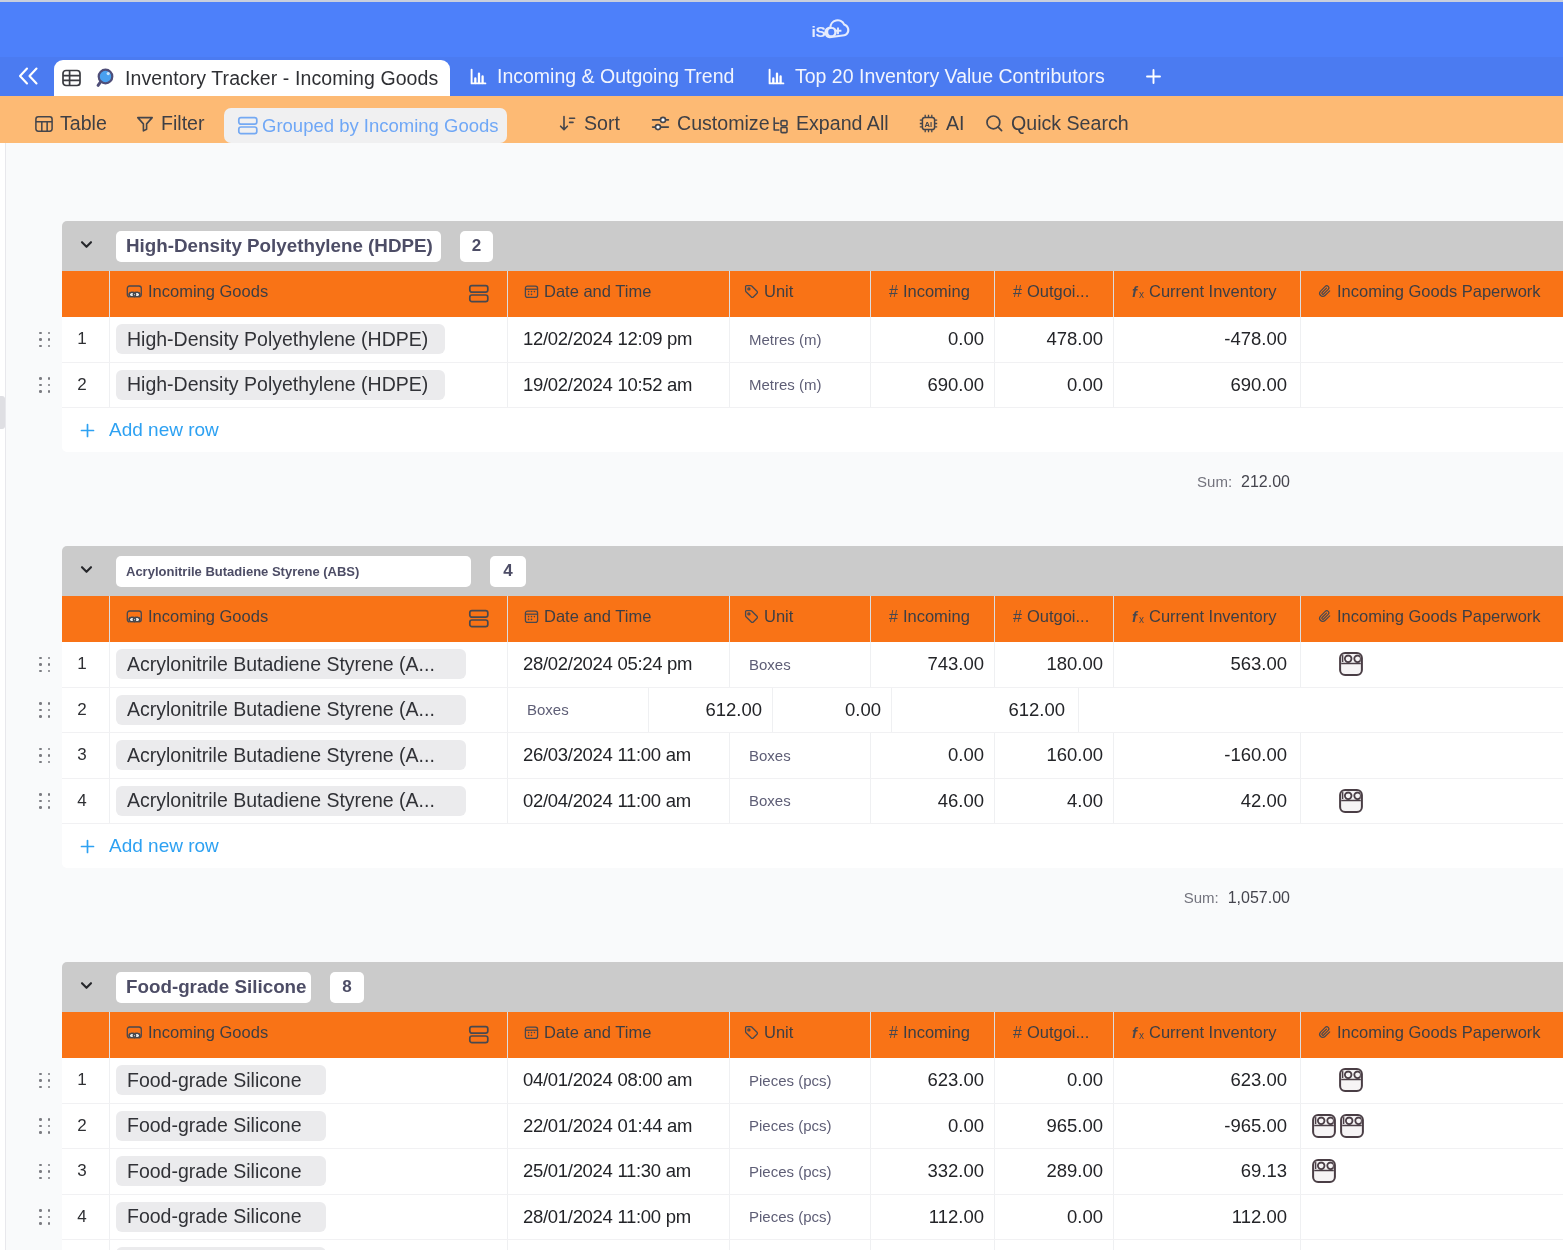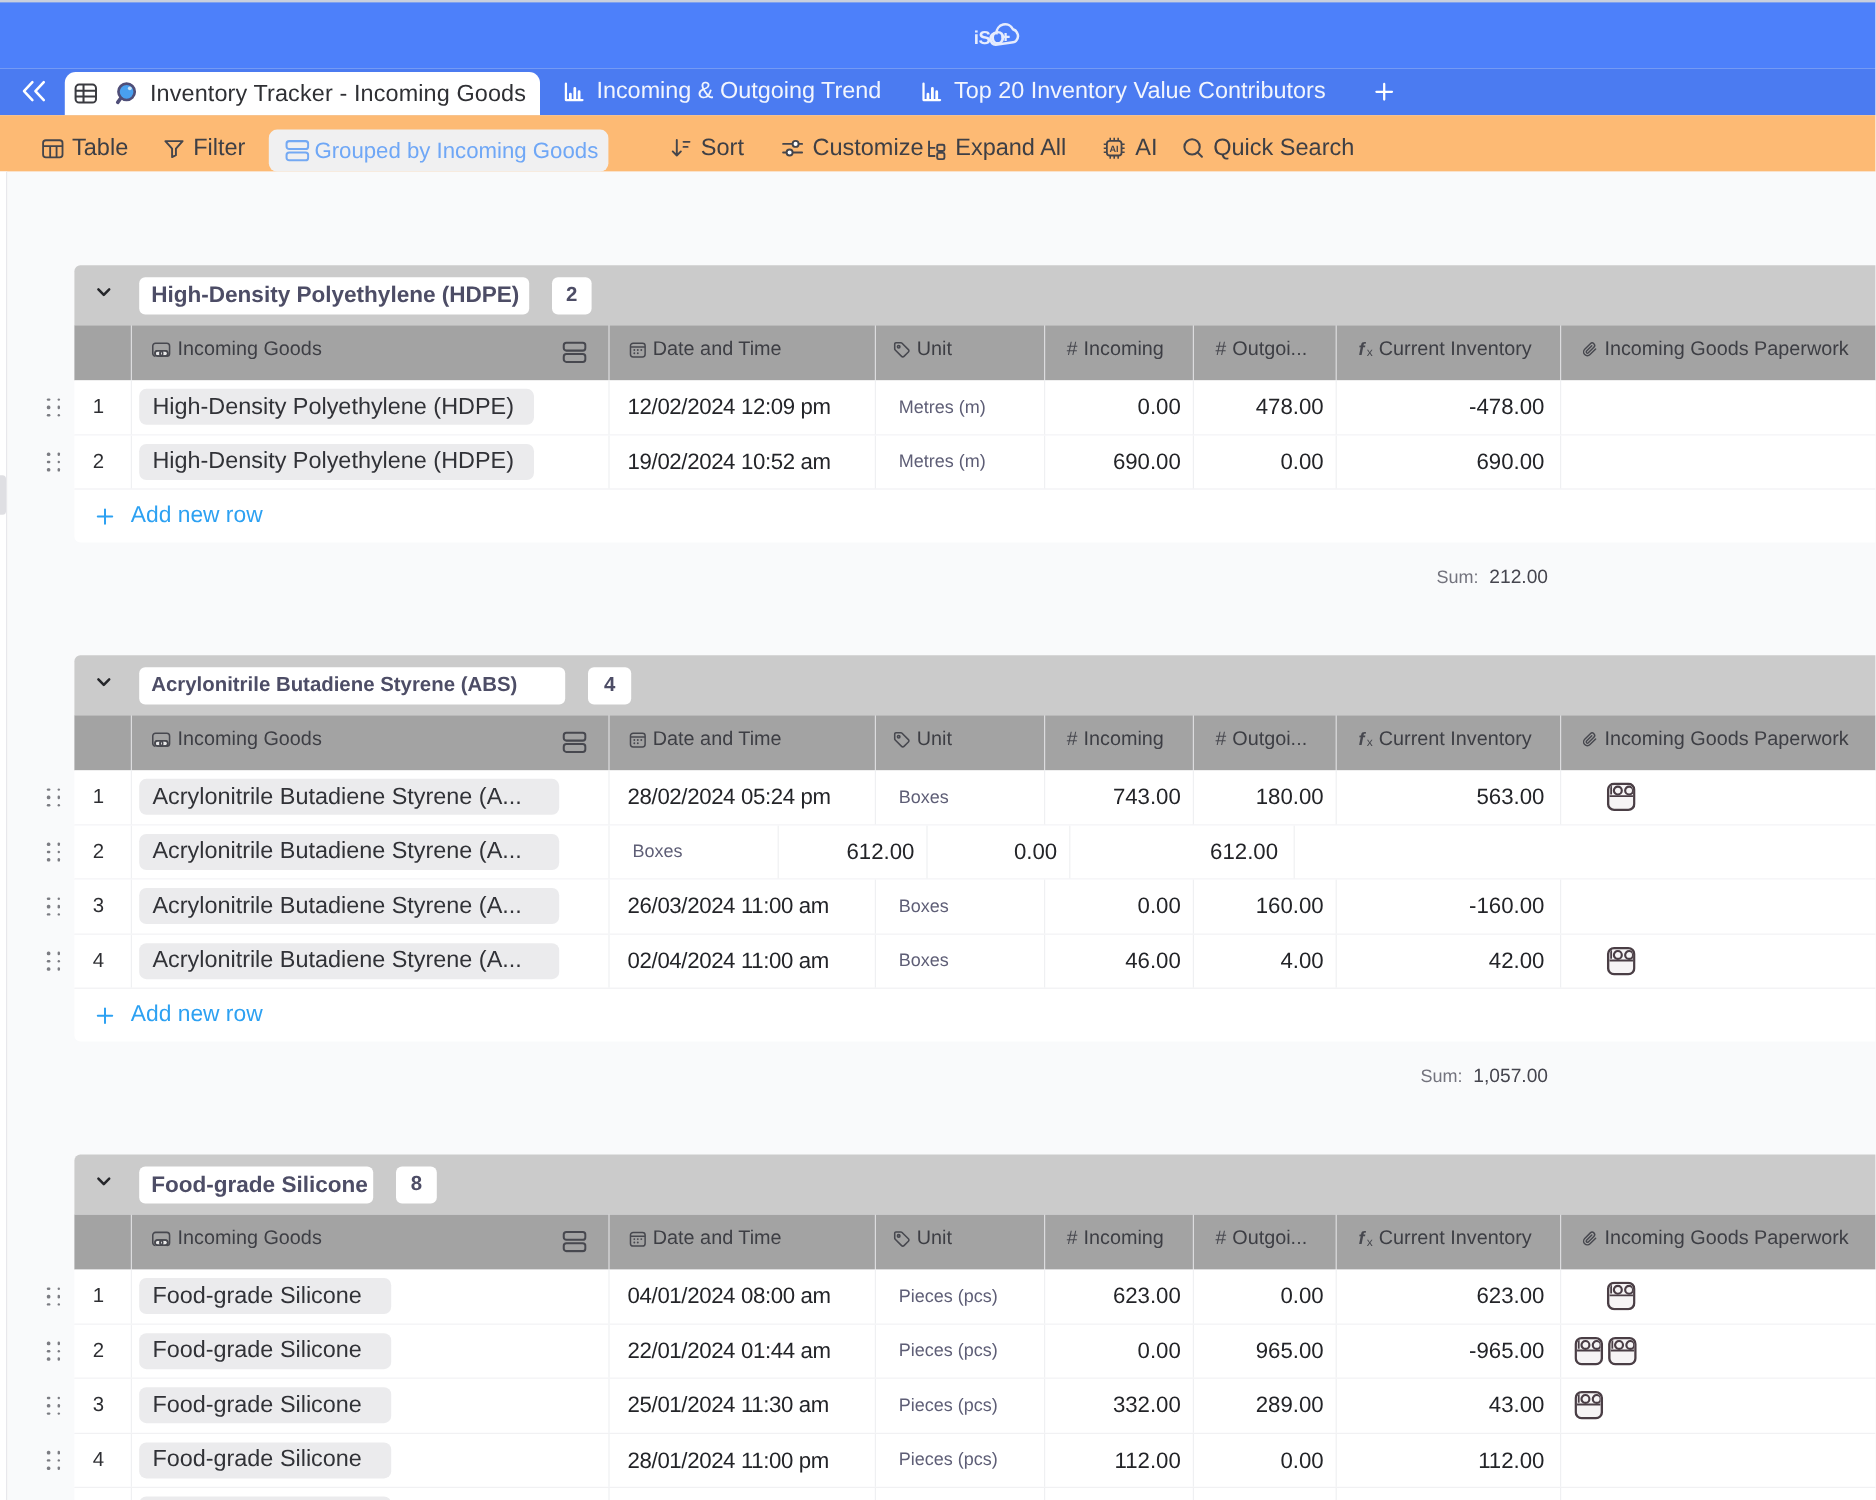--- a/index.html
+++ b/index.html
@@ -11,21 +11,21 @@
 .tabt{font-size:19.5px;color:#2f3034;letter-spacing:0.1px}
 .tab{position:absolute;top:0;height:39px;display:flex;align-items:center;color:#f2f5fd;font-size:19.5px}
 .toolbar{position:absolute;left:0;top:96px;width:1563px;height:47px;background:#fdba74}
 .titem{position:absolute;top:4px;height:47px;display:flex;align-items:center;gap:6px;font-size:19.6px;color:#3e3f45}
 .content{position:absolute;left:0;top:143px;width:1563px;height:1107px;background:#f9fafb}
 .ltrack{position:absolute;left:0;top:143px;width:5px;height:1107px;background:#fff;border-right:1px solid #e8e8ec;z-index:4}
 .lthumb{position:absolute;left:0;top:396px;width:5px;height:33px;background:#dfdfe3;border-radius:0 3px 3px 0;z-index:5}
 .group{position:absolute;left:62px;width:1501px}
 .gbar{position:relative;height:50px;background:#cbcbcb;border-radius:5px 0 0 0;display:flex;align-items:center}
 .gpill{background:#fff;border-radius:5px;height:31px;display:flex;align-items:center;font-weight:bold;color:#4d4d66;white-space:nowrap}
-.ghead{display:flex;height:46px;background:#a3a3a3;box-sizing:border-box}
+.ghead{display:flex;height:46px;background:#f97316;box-sizing:border-box}
 .ghead .hc{display:flex;align-items:center;gap:5px;font-size:16.5px;color:#3d3e44;box-sizing:border-box;border-right:1px solid #dcdcde;padding-left:16px;padding-bottom:5px}
 .grow{display:flex;height:45.5px;background:#fff;box-sizing:border-box;border-bottom:1px solid #f1f1f3;position:relative}
 .grow .rc{box-sizing:border-box;border-right:1px solid #eff0f2;display:flex;align-items:center}
 .rnum{justify-content:center;font-size:17px;color:#2e2f33;padding-right:7px}
 .chip{background:#ebebed;border-radius:6px;height:30px;display:flex;align-items:center;padding:0 11px;font-size:19.5px;color:#313237;white-space:nowrap;overflow:hidden}
 .date{font-size:18.5px;color:#232428;padding-left:15px;letter-spacing:-0.3px}
 .unit{font-size:15px;color:#5e5e76;padding-left:19px}
 .num{font-size:18.5px;color:#232428;justify-content:flex-end}
 .gadd{height:44px;background:#fff;border-radius:0 0 0 5px;display:flex;align-items:center;color:#2da1f2;font-size:19px}
 .sum{position:absolute;left:0;width:1290px;text-align:right;font-size:15px}
@@ -256,21 +256,21 @@
         </svg>
         <span style="margin-left:14px">Add new row</span>
       </div>
     </div>
 <div class="sum" style="top:330px"><span class="sl">Sum:</span><span class="sv">212.00</span></div>
 <div class="group" style="top:403px">
       <div class="gbar">
         <span style="margin-left:17px"><svg width="15" height="15" viewBox="0 0 15 15" fill="none" stroke="#26272b" stroke-width="2.1" stroke-linecap="round" stroke-linejoin="round">
             <path d="M3 5.2 l4.5 4.6 L12 5.2"></path>
           </svg></span>
-<span class="gpill" style="margin-left:22px;width:355px;justify-content:flex-start;padding-left:10px;font-size:17px;box-sizing:border-box">Acrylonitrile Butadiene Styrene (ABS)</span>
+<span class="gpill" style="margin-left:22px;width:355px;justify-content:flex-start;padding-left:10px;font-size:13px;box-sizing:border-box">Acrylonitrile Butadiene Styrene (ABS)</span>
 <span class="gpill" style="margin-left:19px;width:36px;justify-content:center;font-size:17px">4</span>
       </div>
       <div class="ghead">
         <div class="hc" style="width:48px;padding-left:0"></div>
         <div class="hc" style="width:398px;position:relative">
           <svg width="17" height="16" viewBox="0 0 17 16" fill="none" stroke="#47484f" stroke-width="1.3">
             <path d="M3.6 12.9 a2.3 2.3 0 0 1-2.3-2.3 V4.3 a2.3 2.3 0 0 1 2.3-2.3 h9.4 a2.3 2.3 0 0 1 2.3 2.3 v6.3 a2.3 2.3 0 0 1-2.3 2.3"></path>
             <g>
               <rect x="3.2" y="8.3" width="6.4" height="4.4" rx="2.2" fill="#e8e8e8"></rect>
               <rect x="7.4" y="8.3" width="6.4" height="4.4" rx="2.2" fill="#e8e8e8"></rect>
@@ -603,21 +603,21 @@
           <i></i>
         </div>
         <div class="rc rnum" style="width:48px">3</div>
         <div class="rc" style="width:398px;padding-left:6px">
           <span class="chip" style="width:210px;box-sizing:border-box">Food-grade Silicone</span>
         </div>
         <div class="rc date" style="width:222px">25/01/2024 11:30 am</div>
         <div class="rc unit" style="width:141px">Pieces (pcs)</div>
         <div class="rc num" style="width:124px;padding-right:10px">332.00</div>
         <div class="rc num" style="width:119px;padding-right:10px">289.00</div>
-        <div class="rc num" style="width:187px;padding-right:13px">43.00</div>
+        <div class="rc num" style="width:187px;padding-right:13px">69.13</div>
         <div class="rc docs" style="width:262px;border-right:none;padding-left:11px">
           <svg width="24" height="24" viewBox="0 0 24 24">
             <defs>
               <clipPath id="dc">
                 <rect x="2.2" y="2.2" width="19.6" height="19.6" rx="4"></rect>
               </clipPath>
             </defs>
             <rect x="1.1" y="1.1" width="21.8" height="21.8" rx="5" fill="#f6f4f5" stroke="#4a3e45" stroke-width="2"></rect>
             <g clip-path="url(#dc)" fill="none" stroke="#4a3e46" stroke-width="1.8">
               <circle cx="9.2" cy="6.8" r="3.3"></circle>

